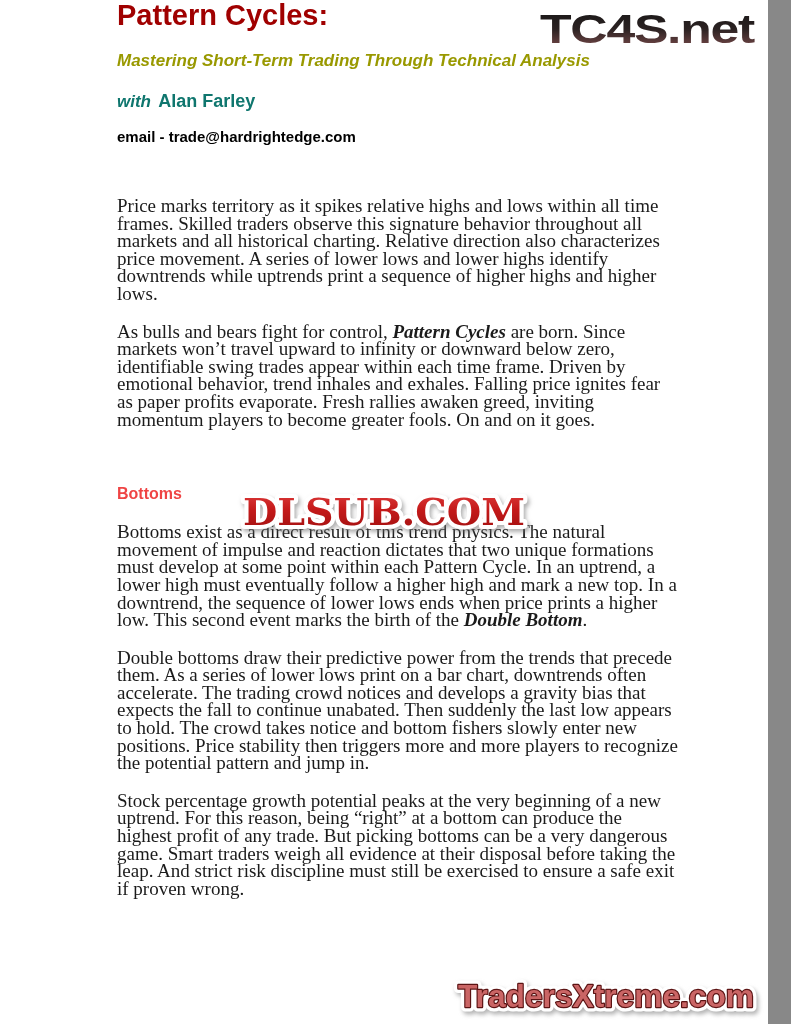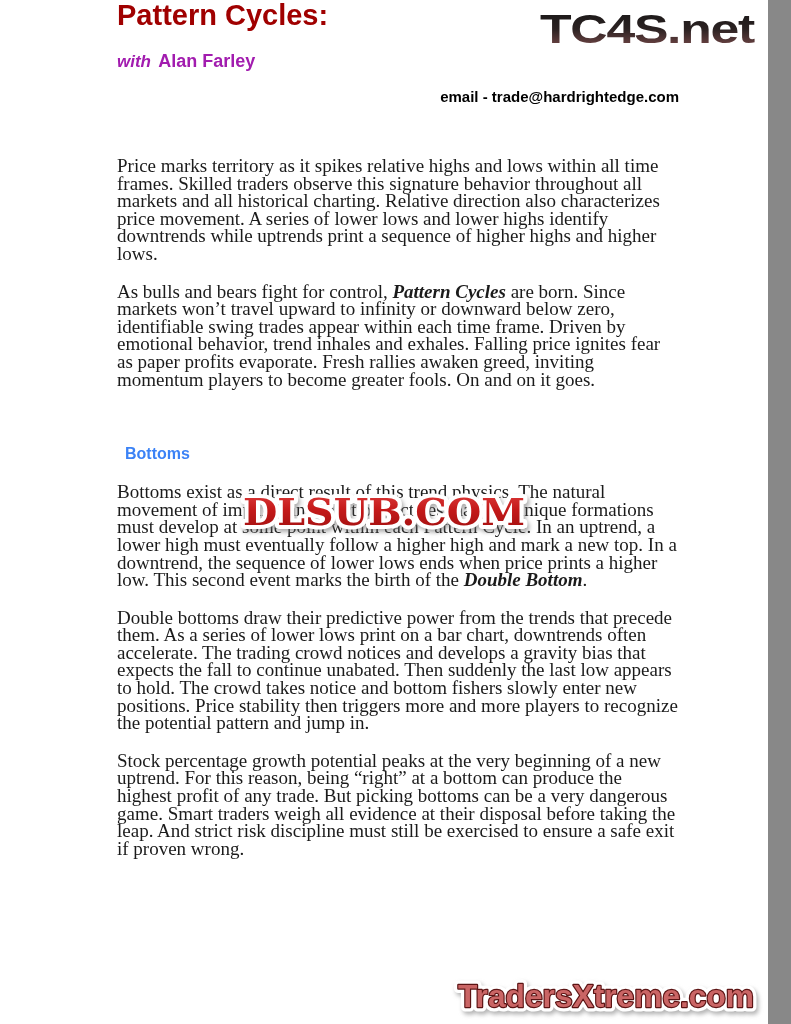--- a/index.html
+++ b/index.html
@@ -38,44 +38,43 @@
     font-family:"Liberation Sans", sans-serif;
     font-weight:bold;font-style:italic;
     font-size:17px;line-height:20px;
     color:#999900;
   }
   .byline{
     margin:0 0 17px 0;
     font-family:"Liberation Sans", sans-serif;
     font-weight:bold;
     font-size:18px;line-height:20px;
-    color:#a21caf;
+    color:#0f766e;
   }
   .byline .with{font-style:italic;font-size:17px;margin-right:3px;}
   .email-line{
     margin:0 0 52px 0;
     font-family:"Liberation Sans", sans-serif;
     font-weight:bold;
     font-size:15px;line-height:16px;
     color:#000;
-    text-align:right;
   }
   .para{
     margin:0 0 20px 0;
     font-size:19px;
     line-height:17.6px;
     text-align:left;
   }
   .para .em{font-weight:bold;font-style:italic;text-align:center;}
   .section-heading{
-    margin:57px 0 21px 8px;
+    margin:57px 0 21px 0;
     font-family:"Liberation Sans", sans-serif;
     font-weight:bold;
     font-size:16px;line-height:17px;
-    color:#3b82f6;
+    color:#ef4444;
   }
   
   .dlsub-svg{
     position:absolute;
     top:483px;left:50%;
     transform:translateX(-50%);
     filter:drop-shadow(2px 3px 2px rgba(110,110,110,0.55));
   }
   .dlsub-text{
     font-family:"DejaVu Serif", serif;
@@ -118,20 +117,21 @@
         <stop offset="100%" stop-color="#845050"></stop>
       </linearGradient>
     </defs>
     <text class="tc4s-text" x="115" y="41" text-anchor="middle" textLength="214" lengthAdjust="spacingAndGlyphs" fill="url(#tc4sGrad)">TC4S.net</text>
   </svg>
 
   <div class="content">
 
     <h1 class="title">Pattern Cycles:</h1>
 
+    <h2 class="subtitle">Mastering Short-Term Trading Through Technical Analysis</h2>
 
     <p class="byline"><span class="with">with</span> <span class="author">Alan Farley</span></p>
 
     <p class="email-line">email - trade@hardrightedge.com</p>
 
     <p class="para">Price marks territory as it spikes relative highs and lows within all time frames. Skilled traders observe this signature behavior throughout all markets and all historical charting. Relative direction also characterizes price movement. A series of lower lows and lower highs identify downtrends while uptrends print a sequence of higher highs and higher lows.</p>
 
     <p class="para"><span>As bulls and bears fight for control, </span><span class="em">Pattern Cycles</span><span> are born. Since markets won’t travel upward to infinity or downward below zero, identifiable swing trades appear within each time frame. Driven by emotional behavior, trend inhales and exhales. Falling price ignites fear as paper profits evaporate. Fresh rallies awaken greed, inviting momentum players to become greater fools. On and on it goes.</span></p>
 
     <h3 class="section-heading">Bottoms</h3>

